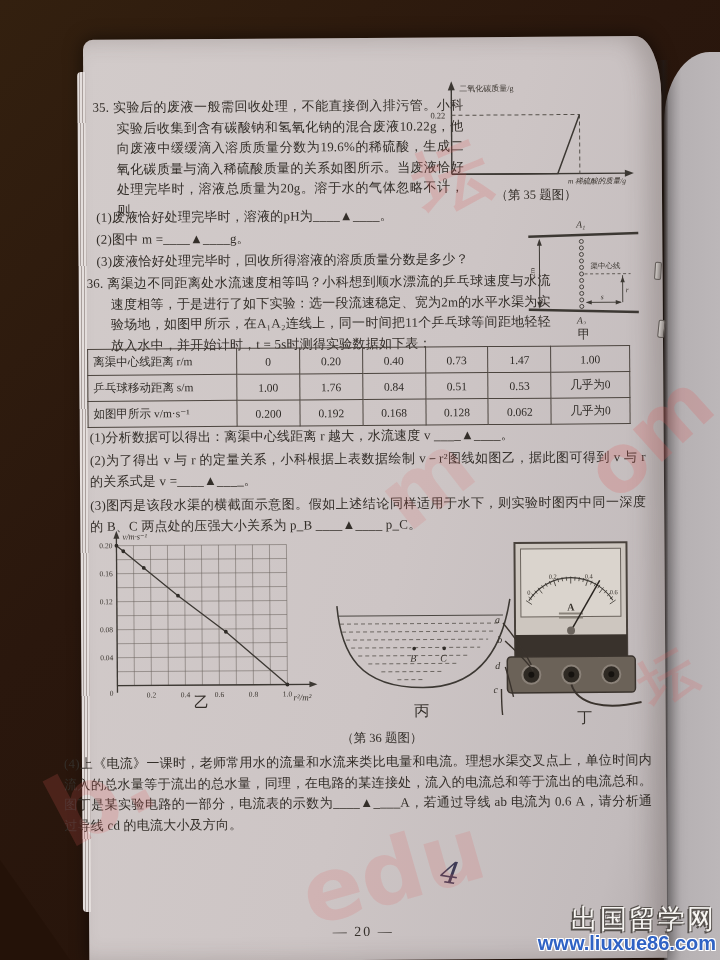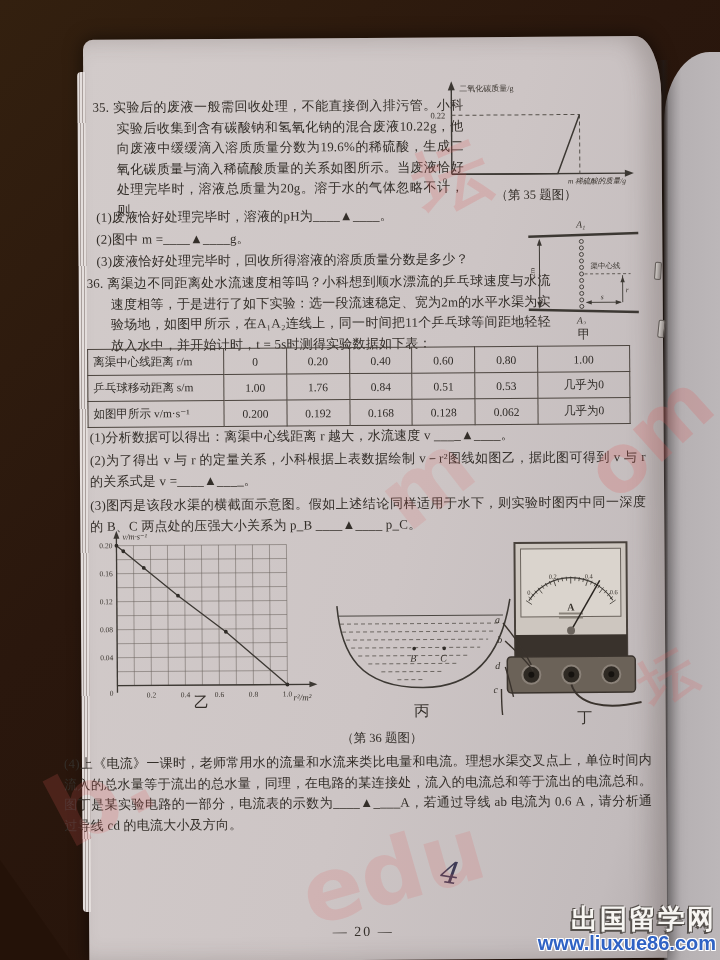--- a/index.html
+++ b/index.html
@@ -16,32 +16,32 @@
   .staple{position:absolute;width:5px;height:16px;background:linear-gradient(90deg,#cfcac6,#8d8683);border:1px solid #5f5955;border-radius:2px;}
 
   
   .txt{position:absolute;color:#332e29;font-size:13px;line-height:1.58;text-align:justify;letter-spacing:.2px;}
   .hang{padding-left:24px;text-indent:-24px;}
   .caption{position:absolute;color:#332e29;font-size:12.5px;text-align:center;}
   svg text{fill:#3a352f;font-family:"Liberation Serif","DejaVu Serif",serif;}
 
   
   #data-table{position:absolute;left:88px;top:347px;width:543px;border-collapse:collapse;font-size:11.5px;color:#2f2b27;}
-  #data-table td{border:1.2px solid #4c453f;padding:3px 2px;text-align:center;height:19px;}
+  #data-table td{border:1.2px solid #4c453f;padding:3px 15px;text-align:center;height:19px;}
   #data-table td.rowhead{text-align:left;padding-left:5px;width:128px;}
 
   
   .redfrag{position:absolute;color:#e05a5a;font-family:"DejaVu Sans",sans-serif;font-weight:bold;pointer-events:none;z-index:50;}
 
   
   #handwritten{position:absolute;left:438px;top:856px;font-size:30px;color:#3f3b55;font-style:italic;transform:rotate(9deg);font-family:"DejaVu Serif",serif;}
 
   
   #branding{position:absolute;right:4px;bottom:6px;text-align:right;z-index:60;line-height:1.05;}
-  #brand-name{font-size:27px;font-weight:bold;color:#f7f5f2;letter-spacing:2px;text-shadow:-2px 2px 0 #55504c,1px 1px 0 #55504c,-1px -1px 0 #55504c;font-family:"Liberation Sans",sans-serif;}
+  #brand-name{font-size:27px;font-weight:normal;color:#f7f5f2;letter-spacing:2px;text-shadow:-2px 2px 0 #55504c,1px 1px 0 #55504c,-1px -1px 0 #55504c;font-family:"Liberation Sans",sans-serif;}
   #brand-url{font-size:20px;font-weight:bold;color:#2f62c4;text-shadow:-1px 1px 0 #fff,1px -1px 0 #fff,1px 1px 0 #fff,-1px -1px 0 #fff;font-family:"Liberation Sans",sans-serif;text-align:center;}
 
   #footer-pagenum{position:absolute;left:290px;top:924px;width:140px;text-align:center;font-size:14px;color:#35302b;letter-spacing:2px;}
 </style>
 </head>
 <body>
 
 <div id="photo">
 
   <div id="next-page"></div>
@@ -114,22 +114,22 @@
     </svg>
     <div class="caption" style="left:560px;top:328px;width:50px;">甲</div>
 
     <table id="data-table">
         <tbody id="table-body">
           <tr>
             <td class="rowhead">离渠中心线距离 r/m</td>
             <td>0</td>
             <td>0.20</td>
             <td>0.40</td>
-            <td>0.60</td>
-            <td>0.80</td>
+            <td>0.73</td>
+            <td>1.47</td>
             <td>1.00</td>
           </tr>
           <tr>
             <td class="rowhead">乒乓球移动距离 s/m</td>
             <td>1.00</td>
             <td>1.76</td>
             <td>0.84</td>
             <td>0.51</td>
             <td>0.53</td>
             <td>几乎为0</td>

